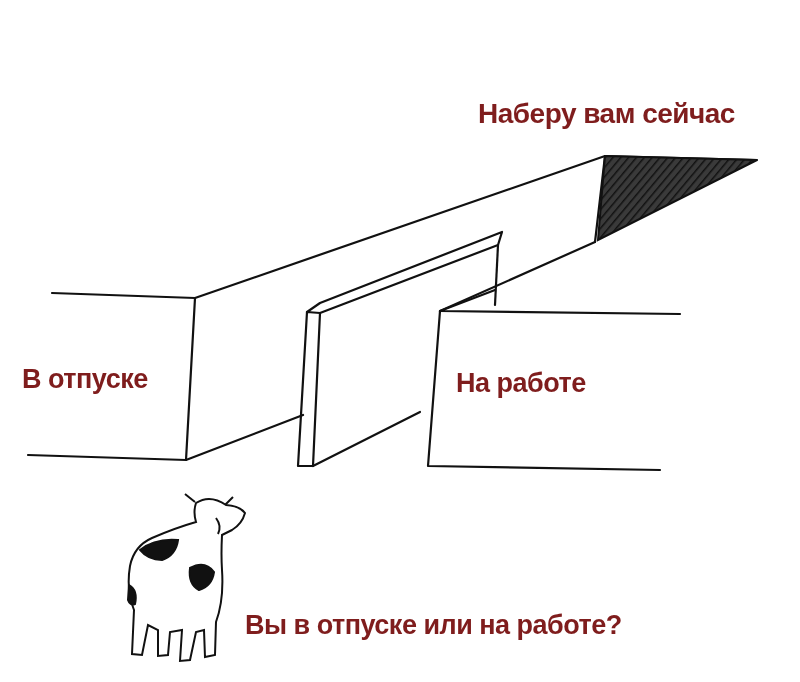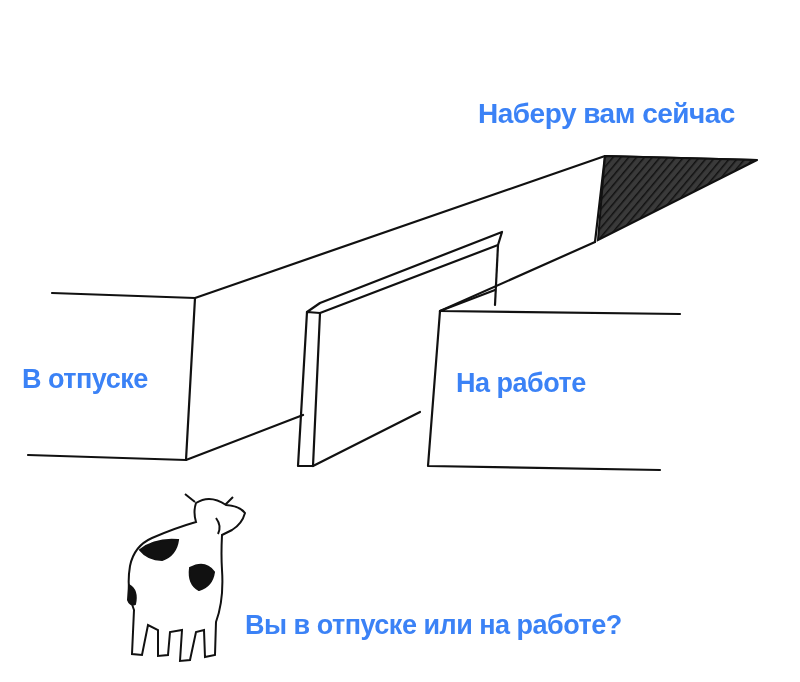--- a/index.html
+++ b/index.html
@@ -1,18 +1,18 @@
 <!DOCTYPE html>
 <html><head>
 <meta charset="utf-8">
 <style>
   html,body{margin:0;padding:0;background:#fff;}
   .stage{position:relative;width:800px;height:682px;background:#fff;overflow:hidden;}
   svg.draw{position:absolute;left:0;top:0;}
-  .label{position:absolute;font-family:"Liberation Sans",sans-serif;font-weight:bold;color:#3b82f6;white-space:nowrap;letter-spacing:-0.5px;}
+  .label{position:absolute;font-family:"Liberation Sans",sans-serif;font-weight:bold;color:#7f1d1d;white-space:nowrap;letter-spacing:-0.5px;}
   .l-top{left:478px;top:98px;font-size:28px;}
   .l-left{left:22px;top:364px;font-size:27px;}
   .l-right{left:456px;top:368px;font-size:27px;}
   .l-bottom{left:232px;top:610px;font-size:27px;margin-left:13px;}
 </style>
 </head>
 <body>
 
 <div class="stage">
   <svg class="draw" width="800" height="682" viewBox="0 0 800 682">

